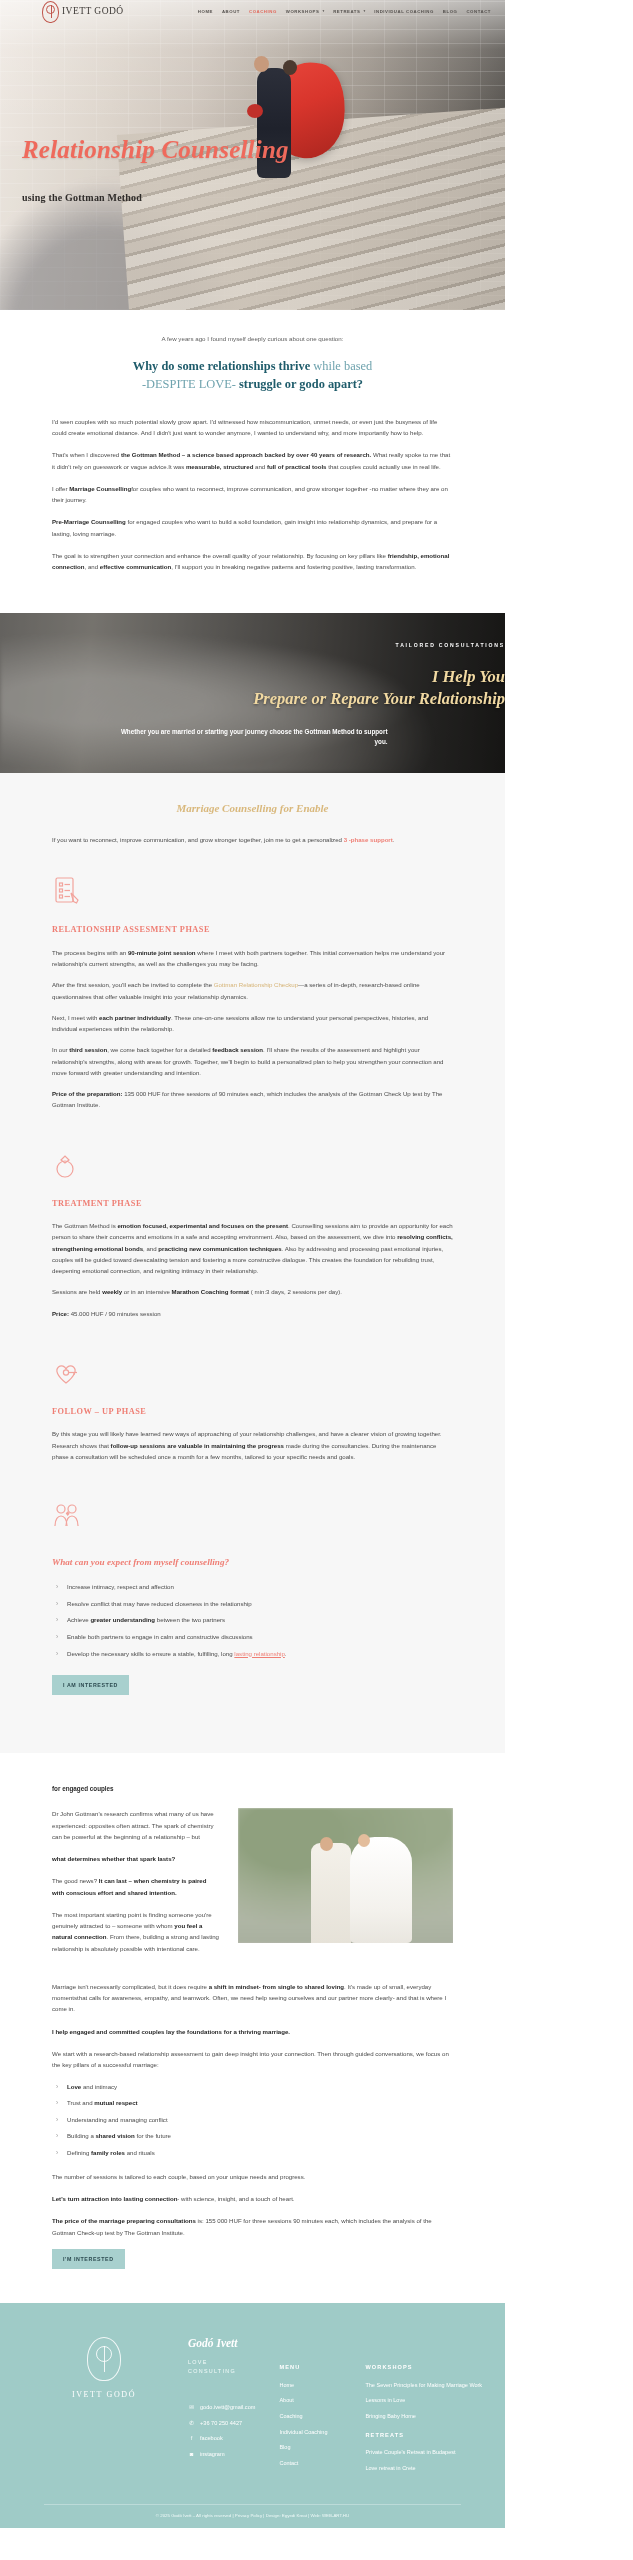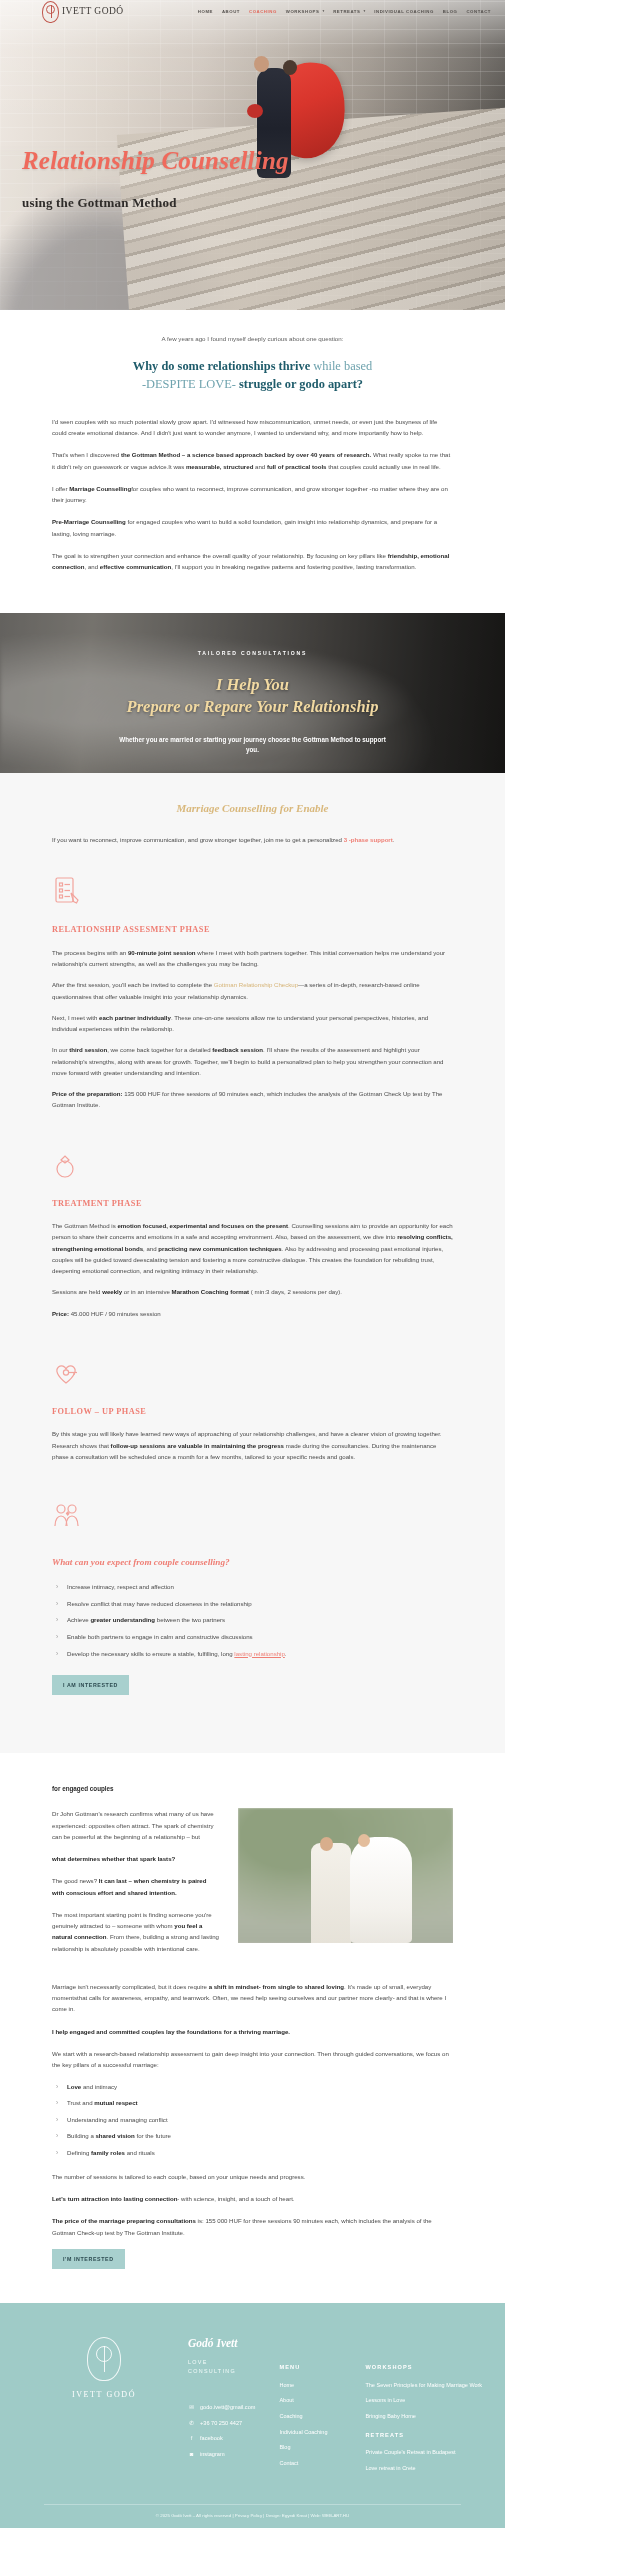--- a/index.html
+++ b/index.html
@@ -87,30 +87,30 @@
     font-size: 9.5px; letter-spacing: .45px; color: #3f3b38; font-weight: 400;
   }
   .nav-links { margin-left: auto; display: flex; align-items: center; gap: 9px; }
   .nav-link {
     font-size: 4.3px; letter-spacing: .55px; color: #55514e; text-transform: uppercase;
     white-space: nowrap; cursor: pointer; font-weight: 600;
   }
   .nav-link.active { color: #e2685c; }
   .nav-caret { font-size: 3.6px; color: #55514e; margin-left: -6px; }
 
-  .hero-title-wrap { position: absolute; left: 22px; top: 139px; z-index: 5; }
+  .hero-title-wrap { position: absolute; left: 22px; top: 128px; z-index: 5; }
   .hero-title {
     font-family: "Liberation Serif", serif;
     font-style: italic; font-weight: 700;
     font-size: 25px; color: #ef6a5c; letter-spacing: .2px;
     text-shadow: 0 1px 2px rgba(0,0,0,.12);
   }
   .hero-sub {
     font-family: "Liberation Serif", serif;
-    font-weight: 700; font-size: 13px; color: #2f2c2a; margin-top: 9px; letter-spacing: .2px;
+    font-weight: 700; font-size: 10px; color: #2f2c2a; margin-top: 17px; letter-spacing: .2px;
   }
 
   
   .intro { padding: 24px 52px 30px; background: #fff; }
   .intro-lead {
     text-align: center; font-size: 6.2px; color: #5d5d5d; margin-bottom: 13px;
   }
   .intro-q {
     text-align: center;
     font-family: "Liberation Serif", serif;
@@ -127,21 +127,21 @@
     background: linear-gradient(95deg, #8d8a85 0%, #a8a49c 18%, #7e7b76 40%, #56534f 62%, #2b2a28 84%, #171614 100%);
   }
   .banner::before {
     content: ""; position: absolute; inset: 0;
     background:
       radial-gradient(ellipse at 20% 55%, rgba(245,242,236,.55) 0 18%, rgba(0,0,0,0) 55%),
       radial-gradient(ellipse at 48% 80%, rgba(220,215,206,.35) 0 16%, rgba(0,0,0,0) 52%);
     filter: blur(2px);
   }
   .banner::after { content:""; position:absolute; inset:0; background: rgba(20,20,20,.34); }
-  .banner-inner { position: relative; z-index: 3; text-align: center; padding-top: 36px; }
+  .banner-inner { position: relative; z-index: 3; text-align: right; padding-top: 28px; }
   .banner-kicker {
     color: #fff; font-size: 5.1px; letter-spacing: 1.8px; font-weight: 700; text-transform: uppercase;
   }
   .banner-title {
     font-family: "Liberation Serif", serif; font-style: italic; font-weight: 700;
     font-size: 16.5px; color: #f1d9a2; line-height: 1.32; margin-top: 16px;
     text-shadow: 0 1px 3px rgba(0,0,0,.45);
   }
   .banner-text {
     color: #fff; font-size: 6.3px; font-weight: 700; line-height: 1.65; margin-top: 17px;
@@ -391,21 +391,21 @@
       <div class="phase-icon">
         <svg width="30" height="32" viewBox="0 0 30 32" fill="none" stroke="#f2a39c" stroke-width="1.2">
           <circle cx="9" cy="9" r="4"></circle>
             <circle cx="20" cy="9" r="4"></circle>
           <path d="M3 26 C3 19 6 16 9 16 C12 16 15 19 15 26"></path>
           <path d="M14 26 C14 19 17 16 20 16 C23 16 26 19 26 26"></path>
           <path d="M14.5 13.5 l1.2 -1.4 1.2 1.4 -1.2 1.6 z" fill="#f2a39c"></path>
         </svg>
       </div>
       <div class="phase-body">
-        <div class="cta-title">What can you expect from couple counselling?</div>
+        <div class="cta-title">What can you expect from myself counselling?</div>
         <ul class="benefits">
           <li><span>Increase intimacy, respect and affection</span></li>
           <li><span>Resolve conflict that may have reduced closeness in the relationship</span></li>
           <li><span>Achieve </span><b>greater understanding</b><span> between the two partners</span></li>
           <li><span>Enable both partners to engage in calm and constructive discussions</span></li>
           <li><span>Develop the necessary skills to ensure a stable, fulfilling, long </span><span class="pinku">lasting relationship</span><span>.</span></li>
         </ul>
         <button class="btn">I AM INTERESTED</button>
       </div>
     </div>

